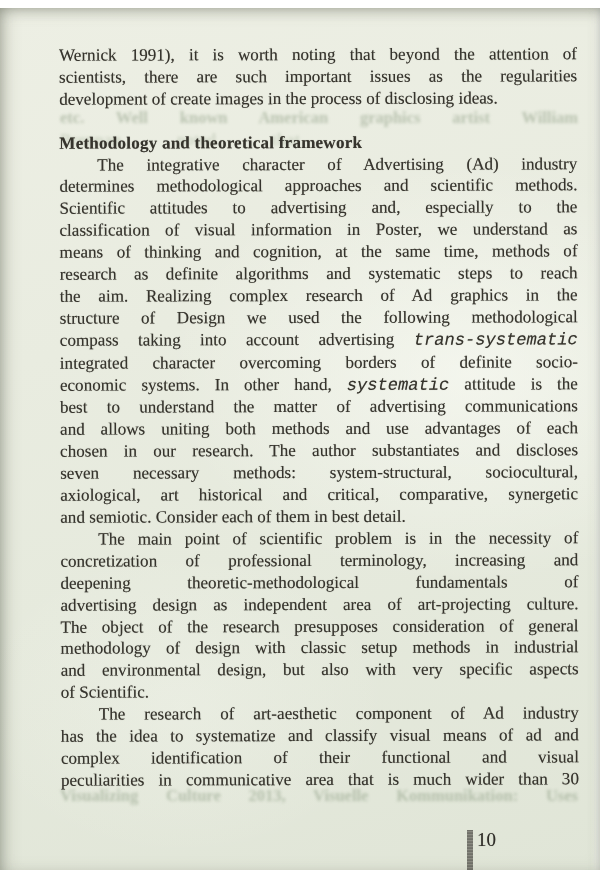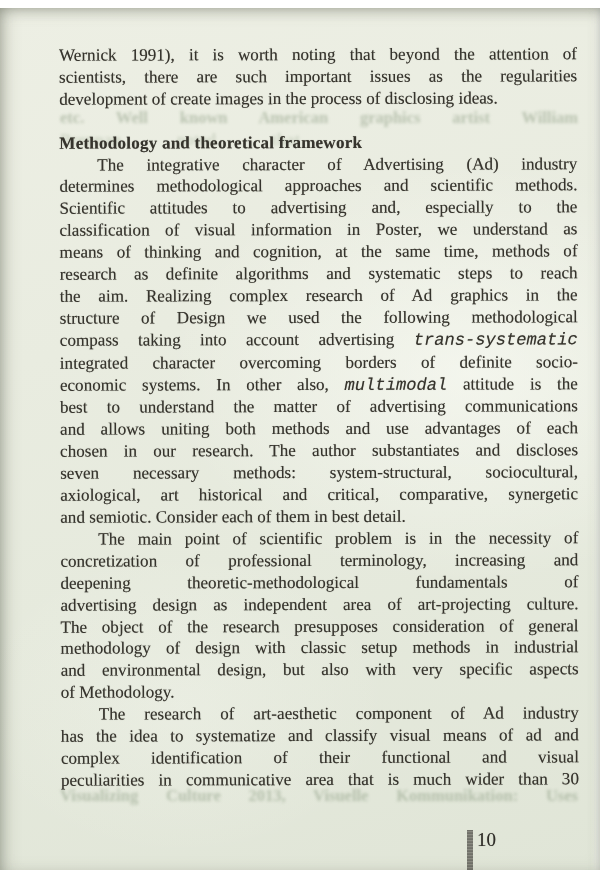--- a/index.html
+++ b/index.html
@@ -90,37 +90,37 @@
         <div class="tline indent"><span>The integrative character of Advertising (Ad) industry</span></div>
         <div class="tline"><span>determines methodological approaches and scientific methods.</span></div>
         <div class="tline"><span>Scientific attitudes to advertising and, especially to the</span></div>
         <div class="tline"><span>classification of visual information in Poster, we understand as</span></div>
         <div class="tline"><span>means of thinking and cognition, at the same time, methods of</span></div>
         <div class="tline"><span>research as definite algorithms and systematic steps to reach</span></div>
         <div class="tline"><span>the aim. Realizing complex research of Ad graphics in the</span></div>
         <div class="tline"><span>structure of Design we used the following methodological</span></div>
         <div class="tline"><span>compass taking into account advertising </span><i>trans-systematic</i></div>
         <div class="tline"><span>integrated character overcoming borders of definite socio-</span></div>
-        <div class="tline"><span>economic systems. In other also, </span><i>multimodal</i><span> attitude is the</span></div>
+        <div class="tline"><span>economic systems. In other hand, </span><i>systematic</i><span> attitude is the</span></div>
         <div class="tline"><span>best to understand the matter of advertising communications</span></div>
         <div class="tline"><span>and allows uniting both methods and use advantages of each</span></div>
         <div class="tline"><span>chosen in our research. The author substantiates and discloses</span></div>
         <div class="tline"><span>seven necessary methods: system-structural, sociocultural,</span></div>
         <div class="tline"><span>axiological, art historical and critical, comparative, synergetic</span></div>
         <div class="tline last"><span>and semiotic. Consider each of them in best detail.</span></div>
       </div>
     <div>
         <div class="tline indent"><span>The main point of scientific problem is in the necessity of</span></div>
         <div class="tline"><span>concretization of professional terminology, increasing and</span></div>
         <div class="tline"><span>deepening theoretic-methodological fundamentals of</span></div>
         <div class="tline"><span>advertising design as independent area of art-projecting culture.</span></div>
         <div class="tline"><span>The object of the research presupposes consideration of general</span></div>
         <div class="tline"><span>methodology of design with classic setup methods in industrial</span></div>
         <div class="tline"><span>and environmental design, but also with very specific aspects</span></div>
-        <div class="tline last"><span>of Methodology.</span></div>
+        <div class="tline last"><span>of Scientific.</span></div>
       </div>
     <div>
         <div class="tline indent"><span>The research of art-aesthetic component of Ad industry</span></div>
         <div class="tline"><span>has the idea to systematize and classify visual means of ad and</span></div>
         <div class="tline"><span>complex identification of their functional and visual</span></div>
         <div class="tline"><span>peculiarities in communicative area that is much wider than 30</span></div>
       </div>
   </div>
 
   <div class="binding-mark"></div>

